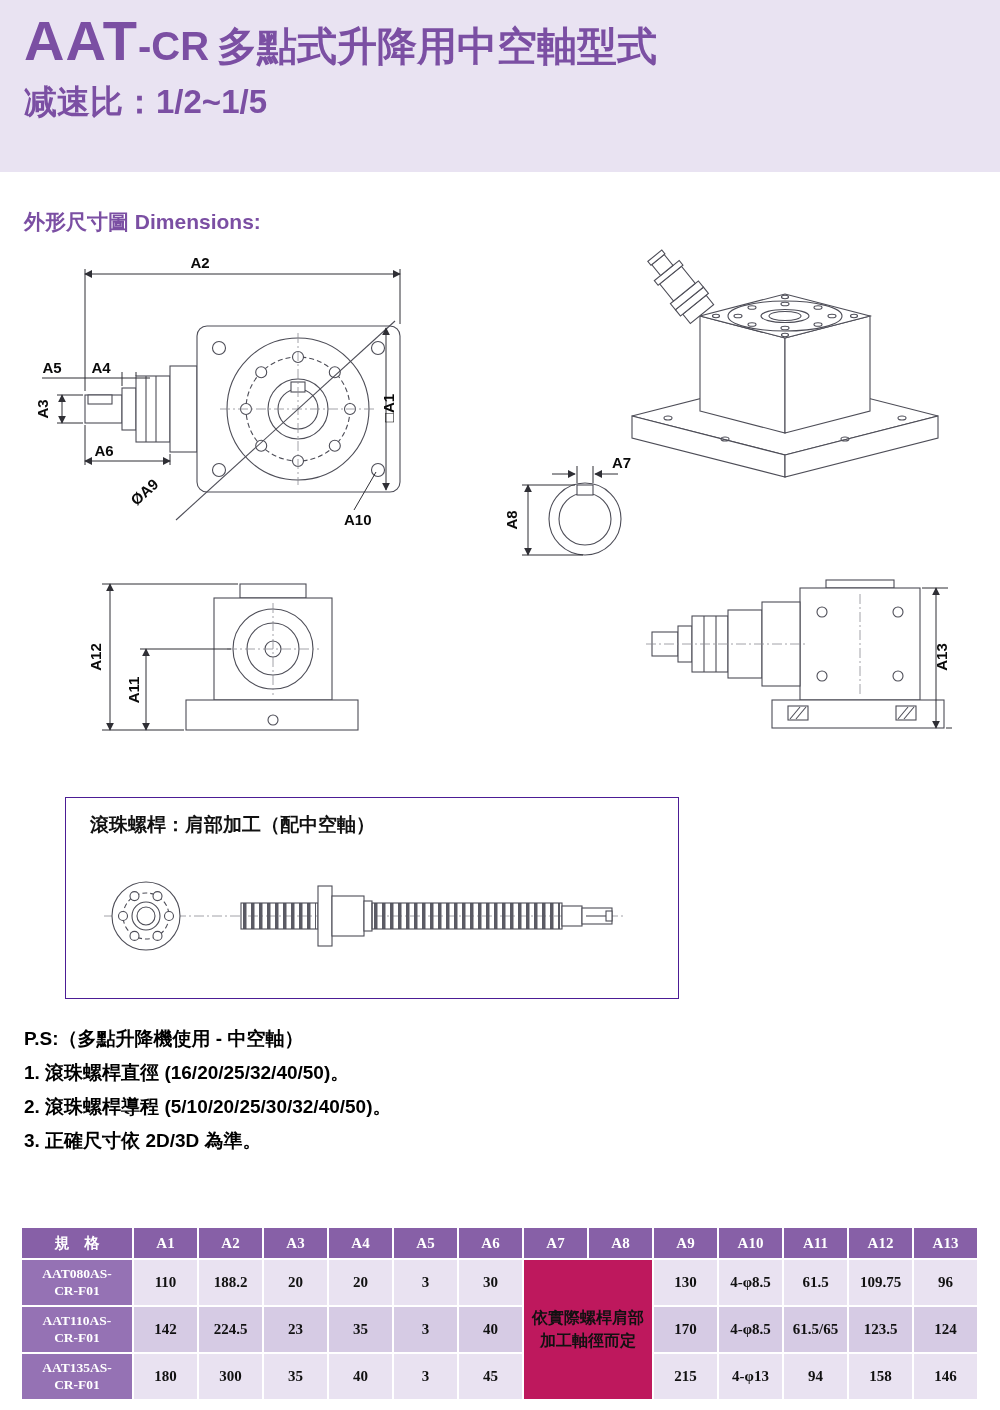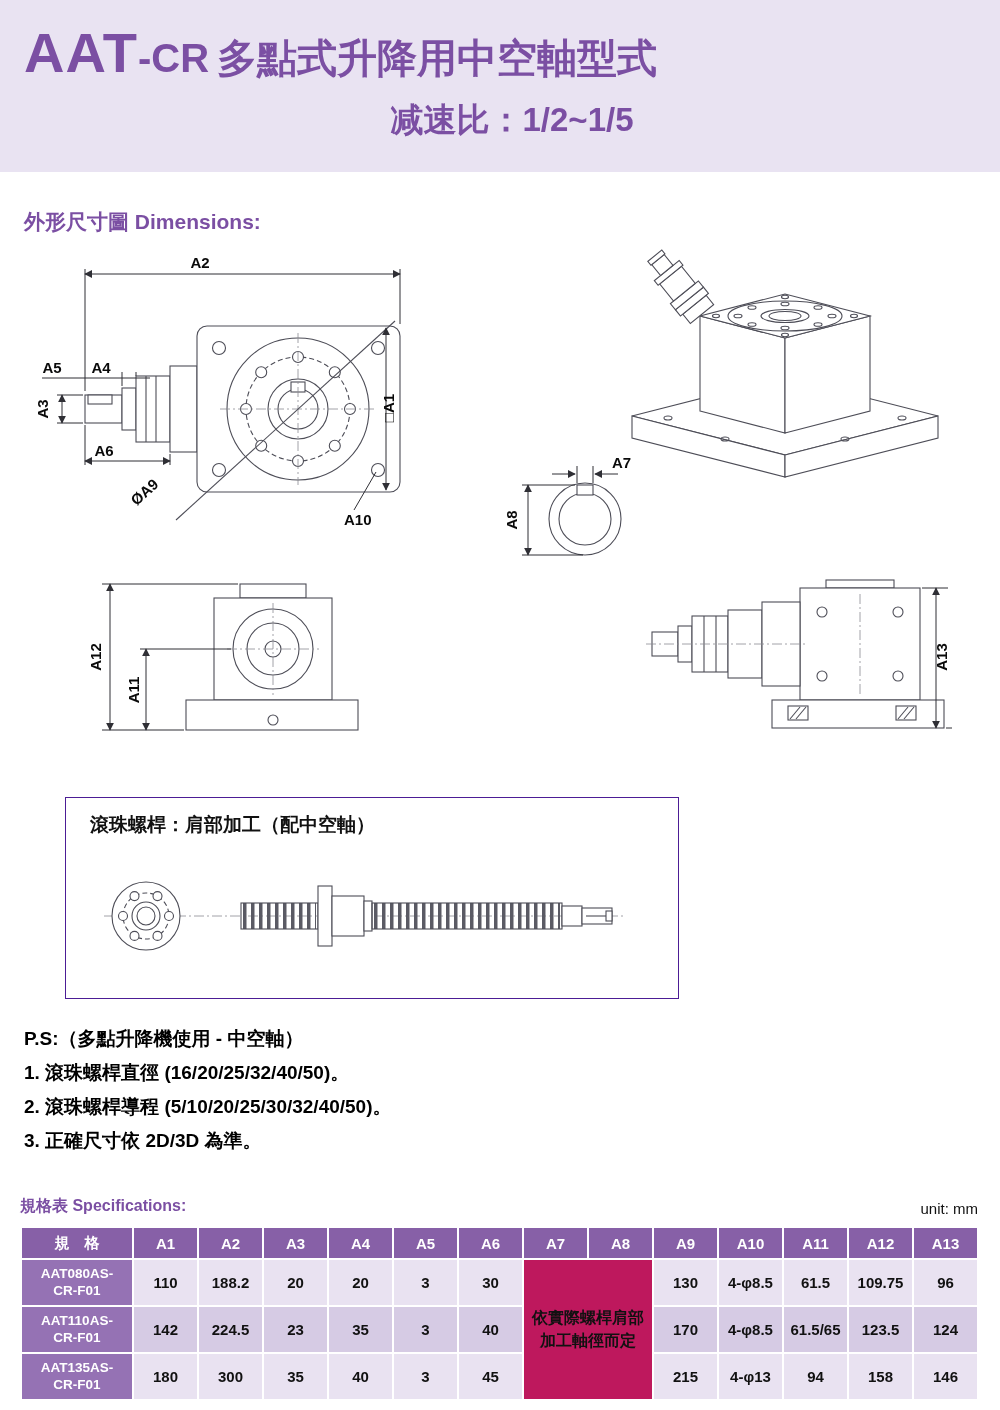--- a/index.html
+++ b/index.html
@@ -1,25 +1,25 @@
 <!DOCTYPE html>
 <html><head>
 <meta charset="utf-8">
 <style>
   * { margin:0; padding:0; box-sizing:border-box; }
   html,body { background:#fff; }
   body { width:1000px; height:1410px; position:relative; font-family:"Liberation Sans",sans-serif; }
   .page { position:absolute; inset:0; width:1000px; height:1410px; overflow:hidden; background:#fff; }
 
   
-  .band { position:absolute; left:0; top:0; width:1000px; height:172px; background:#e9e3f2; padding:20px 0 0 24px; }
+  .band { position:absolute; left:0; top:0; width:1000px; height:172px; background:#e9e3f2; padding:8px 0 0 24px; }
   .brand { font-size:56px; font-weight:800; color:#7b4fa3; letter-spacing:1px; }
   .model { font-size:40px; font-weight:800; color:#7b4fa3; }
   .cn-title { font-size:40px; font-weight:800; color:#7b4fa3; margin-left:8px; }
-  .subtitle { font-size:33px; font-weight:800; color:#7b4fa3; margin-top:12px;text-align:center; }
+  .subtitle { font-size:33px; font-weight:800; color:#7b4fa3; margin-top:6px; }
 
   .dim-label { position:absolute; left:24px; top:208px; font-size:21px; font-weight:700; color:#7b4fa3; }
 
   svg.drawings { position:absolute; left:0; top:246px; }
   .ln  { stroke:#4d4d57; stroke-width:1.1; fill:none; }
   .lnf { stroke:#4d4d57; stroke-width:1.1; fill:#fff; }
   .dim { stroke:#2f2f35; stroke-width:1; fill:none; }
   .dash { stroke-dasharray:5 3; fill:none; }
   .cdash { stroke:#8a8a92; stroke-width:0.8; stroke-dasharray:10 3 2 3; fill:none; }
   svg text { font:700 15px "Liberation Sans",sans-serif; fill:#0a0a0a; }
@@ -32,21 +32,21 @@
   
   .notes { position:absolute; left:24px; top:1022px; font-size:19px; font-weight:700; color:#000; line-height:34px; }
 
   
   .spec-head { position:absolute; left:20px; top:1196px; width:958px; display:flex; justify-content:space-between; align-items:flex-end; }
   .spec-label { color:#7b4fa3; font-size:16px; font-weight:700; }
   .unit-label { color:#111; font-size:15px; font-weight:400; }
   table.spec { position:absolute; left:20px; top:1226px; width:958px; border-collapse:collapse; table-layout:fixed; }
   .spec col.c0 { width:112px; }
   .spec col.cn { width:65px; }
-  .spec th, .spec td { border:2px solid #fff; text-align:center; vertical-align:middle; overflow:hidden; }
+  .spec th, .spec td { border:2px solid #fff; text-align:center; vertical-align:middle; overflow:hidden;font-family:Liberation Serif, serif; }
   .spec th { background:#8760a7; color:#fff; font-size:15px; font-weight:700; height:32px; }
   .spec td { font-size:15px; font-weight:700; color:#111; height:47px; }
   td.model { background:#9572b4; color:#fff; font-size:13.5px; line-height:1.25; font-weight:700; }
   tr.r0 td.val, tr.r2 td.val { background:#e9e2f1;margin-left:27px; }
   tr.r1 td.val { background:#d6cbe4;text-align:center; }
   td.merged { background:#be185d; font-size:16px; line-height:1.4; font-weight:700; }
 </style>
 </head>
 <body>
 
@@ -276,24 +276,20 @@
     </svg>
   </div>
 
   <div class="notes">
     <div>P.S:（多點升降機使用 - 中空軸）</div>
     <div>1. 滾珠螺桿直徑 (16/20/25/32/40/50)。</div>
     <div>2. 滾珠螺桿導程 (5/10/20/25/30/32/40/50)。</div>
     <div>3. 正確尺寸依 2D/3D 為準。</div>
   </div>
 
-  <div class="spec-head">
-    <span class="spec-label">規格表 Specifications:</span>
-    <span class="unit-label">unit: mm</span>
-  </div>
 
   <table class="spec">
     <colgroup>
       <col class="c0">
       <col class="cn">
         <col class="cn">
         <col class="cn">
         <col class="cn">
         <col class="cn">
         <col class="cn">

